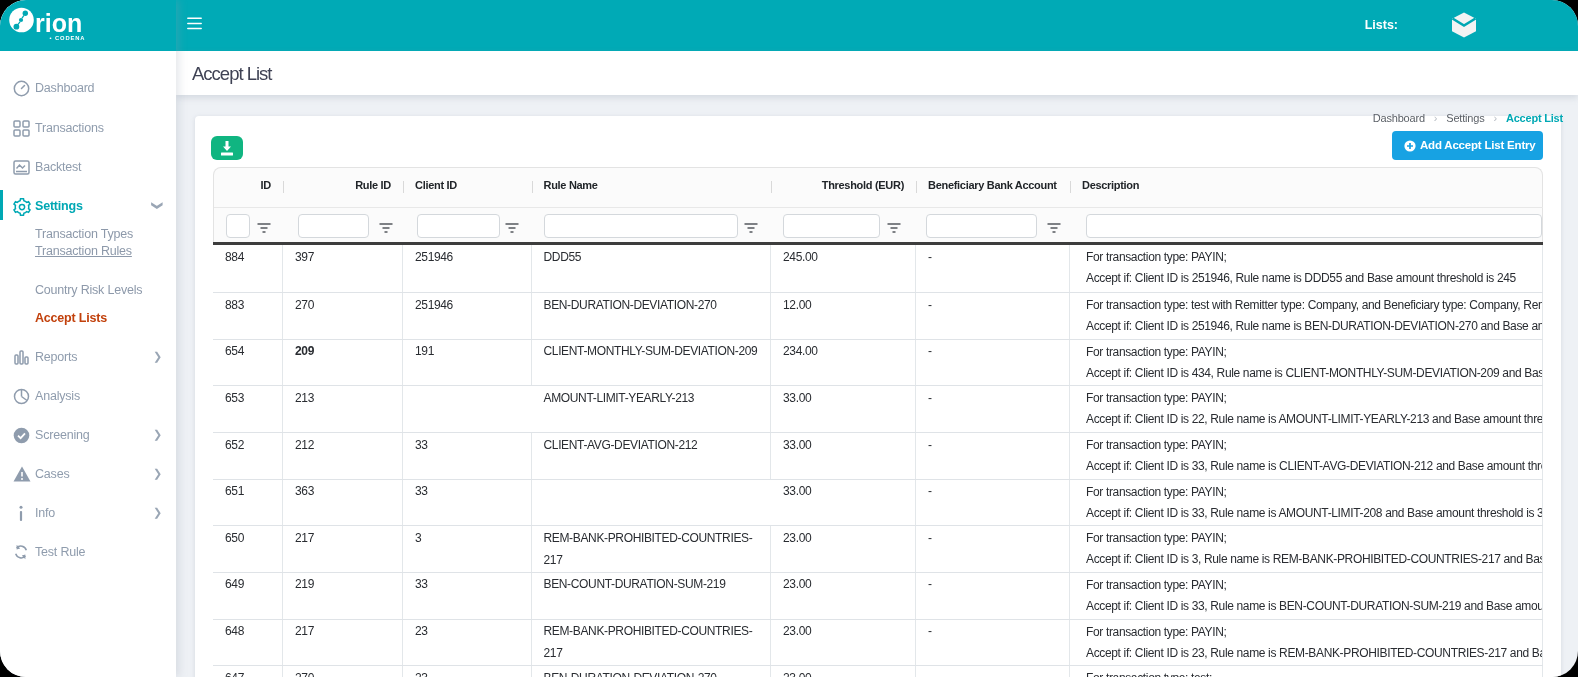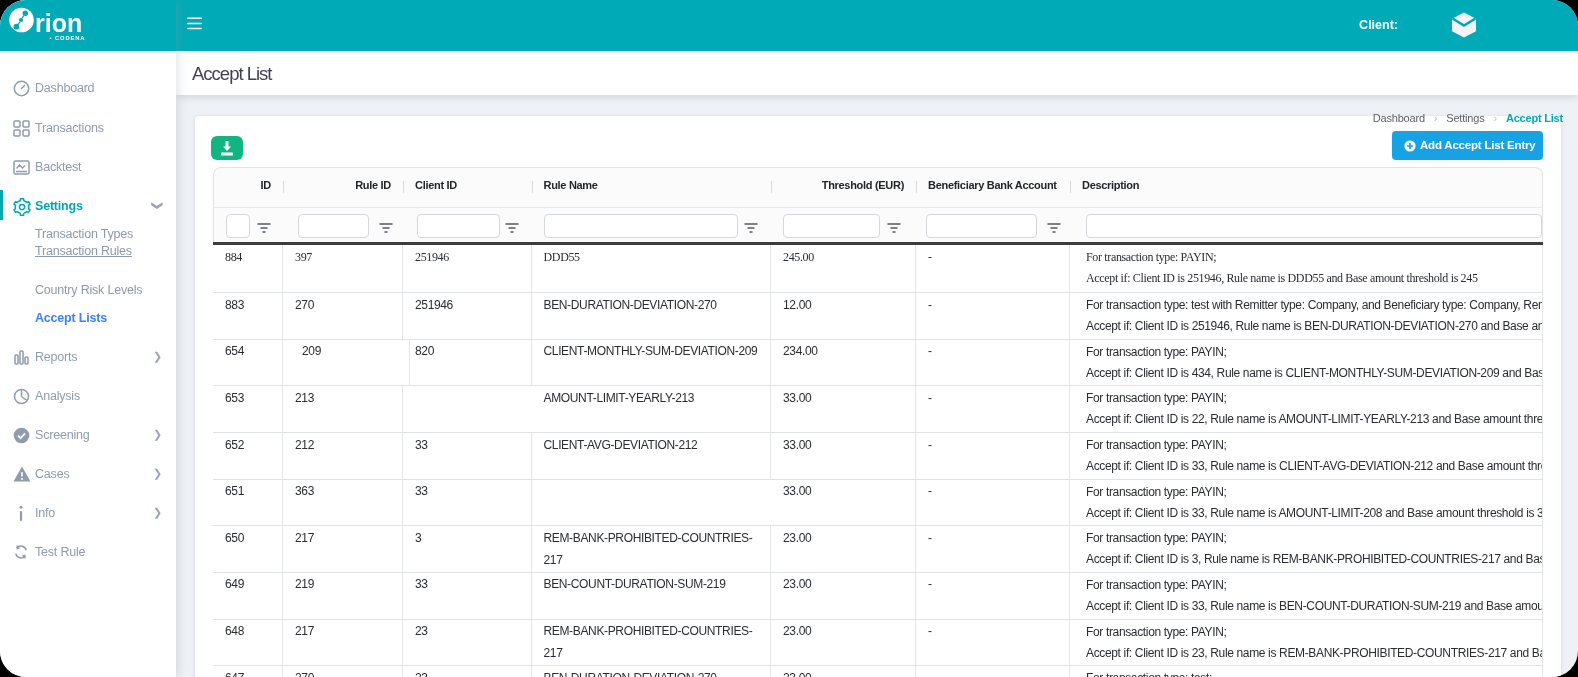--- a/index.html
+++ b/index.html
@@ -34,21 +34,21 @@
 <div class="page">
 
 <div class="topbar">
 <svg style="position:absolute;left:10.5px;top:17px" width="15" height="13" viewBox="0 0 15 13">
         <g stroke="#fff" stroke-width="1.5" stroke-linecap="round">
           <line x1="0.8" y1="1.3" x2="14.2" y2="1.3"></line>
           <line x1="0.8" y1="6.4" x2="14.2" y2="6.4"></line>
           <line x1="0.8" y1="11.5" x2="14.2" y2="11.5"></line>
         </g>
       </svg>
-<div style="position:absolute;right:180px;top:18px;font-size:12.5px;font-weight:bold;color:#fff;">Client:</div>
+<div style="position:absolute;right:180px;top:18px;font-size:12.5px;font-weight:bold;color:#fff;">Lists:</div>
 <svg style="position:absolute;right:100px;top:12px" width="28" height="26" viewBox="0 0 28 26">
 <polygon points="14,0.5 26,6.8 26,19.2 14,25.5 2,19.2 2,6.8" fill="#f3f3f3"></polygon>
 <polyline points="2.5,6.5 14,13.5 25.5,6.5" fill="none" stroke="#00a8b4" stroke-width="2.6"></polyline>
 </svg>
 </div>
 <div class="pagehead">
 <div class="ph-title">Accept List</div>
 <div class="crumbs"><span class="muted">Dashboard</span><span class="sep">›</span><span class="muted">Settings</span><span class="sep">›</span><span class="active">Accept List</span></div>
 </div>
 <div class="card">
@@ -144,21 +144,21 @@
           </g>
         </svg></div>
 <div class="fic" style="left:851.5px;top:104px;"><svg width="14" height="12" viewBox="0 0 14 12">
           <g stroke="#5f6368" stroke-width="1.6">
             <line x1="0.5" y1="2" x2="13.5" y2="2"></line>
             <line x1="3.5" y1="6" x2="10.5" y2="6"></line>
             <line x1="5.5" y1="10" x2="8.5" y2="10"></line>
           </g>
         </svg></div>
 <div style="position:absolute;left:18px;top:126.4px;width:1330px;height:3px;background:#3d3d3d;"></div>
-<div class="drow" style="top:129.4px;height:46.65px;border-top:none;font-family:Liberation Serif, serif;">
+<div class="drow" style="top:129.4px;height:46.65px;border-top:none;">
 <div class="dcell" style="left:0px;width:70px;">884</div>
 <div class="dcell" style="left:70px;width:120px;">397</div>
 <div class="dcell" style="left:190px;width:128.5px;">251946</div>
 <div class="dcell" style="left:318.5px;width:239.5px;">DDD55</div>
 <div class="dcell" style="left:558px;width:145px;">245.00</div>
 <div class="dcell" style="left:703px;width:154px;">-</div>
 <div class="dcell noborder" style="left:857px;width:473px;padding:0 0 0 16px;">
           <div class="desc">For transaction type: PAYIN;</div>
           <div class="desc" style="padding-top:0px;">Accept if: Client ID is 251946, Rule name is DDD55 and Base amount threshold is 245</div>
         </div>
@@ -170,22 +170,22 @@
 <div class="dcell" style="left:318.5px;width:239.5px;">BEN-DURATION-DEVIATION-270</div>
 <div class="dcell" style="left:558px;width:145px;">12.00</div>
 <div class="dcell" style="left:703px;width:154px;">-</div>
 <div class="dcell noborder" style="left:857px;width:473px;padding:0 0 0 16px;">
           <div class="desc">For transaction type: test with Remitter type: Company, and Beneficiary type: Company, Remitter country: LT;</div>
           <div class="desc" style="padding-top:0px;">Accept if: Client ID is 251946, Rule name is BEN-DURATION-DEVIATION-270 and Base amount threshold is 12</div>
         </div>
 </div>
 <div class="drow" style="top:222.7px;height:46.65px;">
 <div class="dcell" style="left:0px;width:70px;">654</div>
-<div class="dcell" style="left:77px;width:120px;">209</div>
-<div class="dcell" style="left:190px;width:128.5px;">820</div>
+<div class="dcell" style="left:70px;width:120px;font-weight:bold;">209</div>
+<div class="dcell" style="left:190px;width:128.5px;">191</div>
 <div class="dcell" style="left:318.5px;width:239.5px;">CLIENT-MONTHLY-SUM-DEVIATION-209</div>
 <div class="dcell" style="left:558px;width:145px;">234.00</div>
 <div class="dcell" style="left:703px;width:154px;">-</div>
 <div class="dcell noborder" style="left:857px;width:473px;padding:0 0 0 16px;">
           <div class="desc">For transaction type: PAYIN;</div>
           <div class="desc" style="padding-top:0px;">Accept if: Client ID is 434, Rule name is CLIENT-MONTHLY-SUM-DEVIATION-209 and Base amount threshold is 234</div>
         </div>
 </div>
 <div class="drow" style="top:269.35px;height:46.65px;">
 <div class="dcell" style="left:0px;width:70px;">653</div>
@@ -316,21 +316,21 @@
 <div class="navitem" style="top:197px;color:#00a8b4;font-weight:600;">
         <span class="ic" style="left:13px;"><svg width="18" height="18" viewBox="0 0 24 24">
             <path fill="none" stroke="#00a8b4" stroke-width="2" d="M12 8.5a3.5 3.5 0 1 0 0 7 3.5 3.5 0 0 0 0-7zm9 3.5c0 .8-.1 1.5-.3 2.2l2 1.6-2 3.4-2.4-1a9 9 0 0 1-3.8 2.2L14 23h-4l-.5-2.6a9 9 0 0 1-3.8-2.2l-2.4 1-2-3.4 2-1.6a9 9 0 0 1 0-4.4l-2-1.6 2-3.4 2.4 1A9 9 0 0 1 9.5 3.6L10 1h4l.5 2.6a9 9 0 0 1 3.8 2.2l2.4-1 2 3.4-2 1.6c.2.7.3 1.4.3 2.2z"></path>
           </svg></span>
         <span class="tx">Settings</span>
         <span class="ch" style="top:2px;transform:rotate(90deg);display:inline-block;">❯</span>
       </div>
 <div class="subitem" style="top:227px;">Transaction Types</div>
 <div class="subitem" style="top:244px;text-decoration:underline;">Transaction Rules</div>
 <div class="subitem" style="top:283px;">Country Risk Levels</div>
-<div class="subitem" style="top:311px;color:#3b82f6;font-weight:600;">Accept Lists</div>
+<div class="subitem" style="top:311px;color:#c2410c;font-weight:600;">Accept Lists</div>
 <div class="navitem" style="top:348px;color:#8f9cad;">
         <span class="ic" style="left:13px;"><svg width="17" height="17" viewBox="0 0 17 17">
             <g fill="none" stroke="#8f9cad" stroke-width="1.5">
               <rect x="2" y="6" width="3" height="9" rx="1"></rect>
               <rect x="7" y="2" width="3" height="13" rx="1"></rect>
               <rect x="12" y="8" width="3" height="7" rx="1"></rect>
             </g>
           </svg></span>
         <span class="tx">Reports</span>
         <span class="ch">❯</span>

